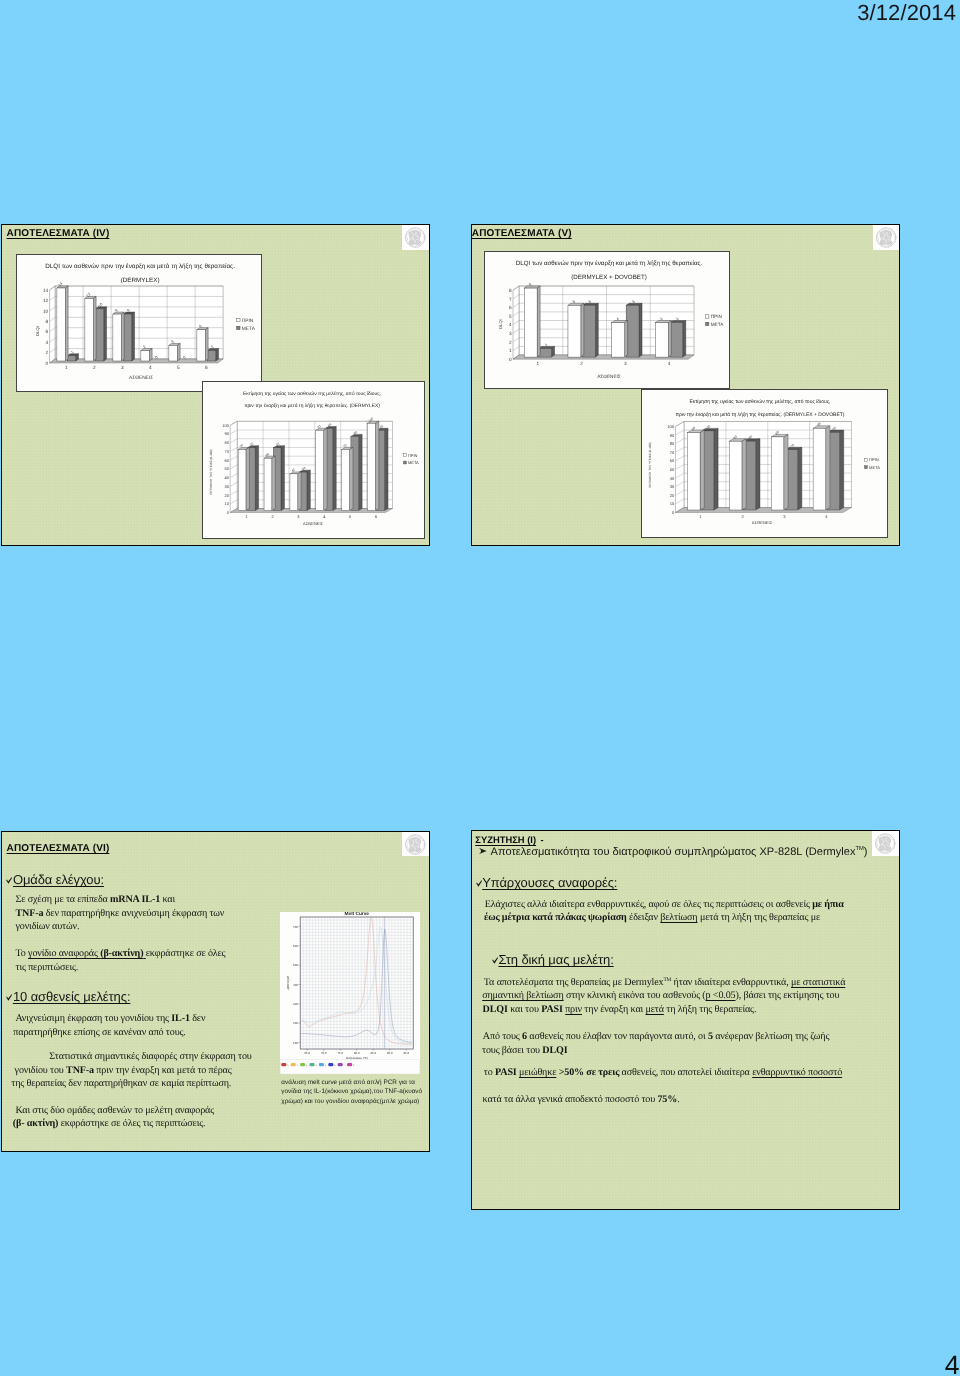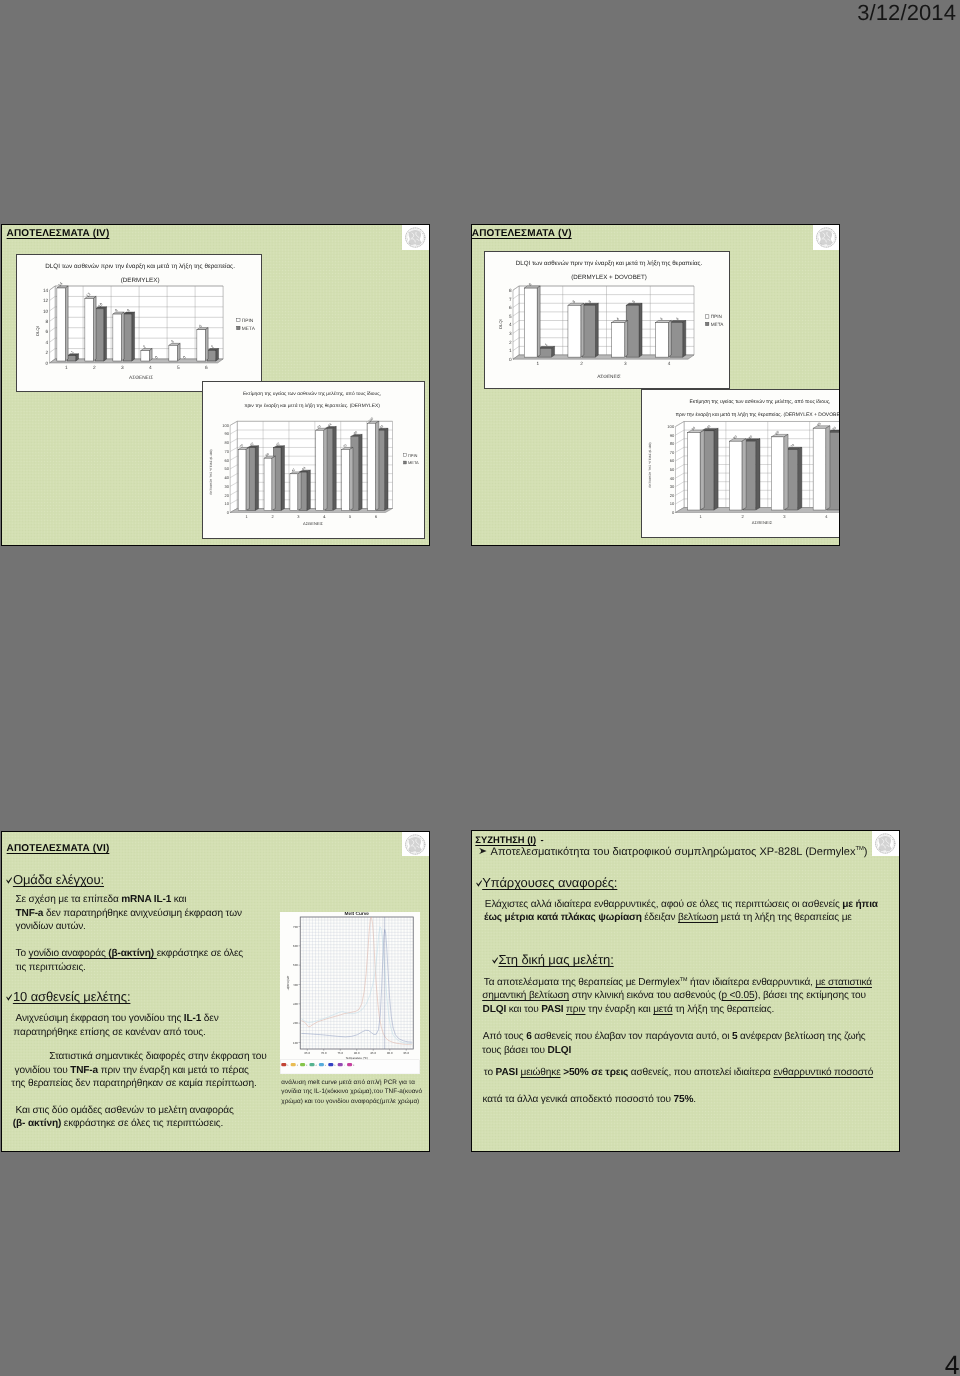--- a/index.html
+++ b/index.html
@@ -1,18 +1,18 @@
 <!DOCTYPE html>
 <html><head>
 <meta charset="utf-8">
 <style>
   html,body{margin:0;padding:0;}
   body{width:960px;height:1376px;background:#ffffff;font-family:"DejaVu Sans",sans-serif;overflow:hidden;
        -webkit-font-smoothing:antialiased;text-rendering:geometricPrecision;}
-  .page{position:relative;width:960px;height:1376px;background:#737373;}
+  .page{position:relative;width:960px;height:1376px;background:#7dd3fc;}
   .date{position:absolute;right:4px;top:0px;font-size:22px;color:#161616;font-family:"Liberation Sans",sans-serif;letter-spacing:.1px;}
   .pageno{position:absolute;right:0.5px;bottom:-5px;font-size:26.5px;color:#111;font-family:"Liberation Sans",sans-serif;}
   .slide{position:absolute;background:#d3dfb2;border:1.7px solid #060606;box-sizing:border-box;overflow:hidden;}
   .slide::after{content:"";position:absolute;inset:0;pointer-events:none;
     background-image:radial-gradient(rgba(255,255,255,.26) 0.5px, transparent 0.58px),
                      radial-gradient(rgba(120,140,80,.085) 0.45px, transparent 0.55px);
     background-size:2.95px 2.95px, 2.95px 2.95px;
     background-position:0 0, 1.48px 1.48px;opacity:.6;}
   .stitle{position:absolute;font-family:"Liberation Sans",sans-serif;font-weight:bold;color:#0a0a0a;
           text-decoration:underline;text-decoration-thickness:1px;text-underline-offset:2.2px;white-space:nowrap;z-index:4;}
@@ -22,21 +22,21 @@
   u{text-decoration:underline;text-underline-offset:1.6px;text-decoration-skip-ink:none;text-decoration-thickness:0.8px;}
   .seal svg{display:block;opacity:.62;}
   .fig-caption{color:#1a1a1a;}
   
   .body3,.body4{position:absolute;left:0;top:0;width:100%;height:100%;z-index:4;}
   .bl{position:absolute;font-family:"Liberation Sans",sans-serif;color:#141414;}
   .blh{font-size:13px;white-space:nowrap;letter-spacing:-0.1px;}
   .blh .mk{display:inline-block;width:6.4px;height:8px;vertical-align:-1px;position:relative;}
   .blh .mk svg{position:absolute;left:0;top:0.4px;}
   .blh u{text-decoration:underline;text-underline-offset:2.0px;text-decoration-skip-ink:none;text-decoration-thickness:0.9px;}
-  .para{font-size:10.1px;line-height:13.6px;letter-spacing:-0.15px;white-space:nowrap;}
+  .para{font-size:10.1px;line-height:13.6px;letter-spacing:-0.15px;white-space:nowrap;font-family:Liberation Serif, serif;}
   .para b{font-weight:bold;}
   .para sup{font-size:5.4px;vertical-align:super;line-height:0;}
   .lead4{font-size:11.05px;white-space:nowrap;letter-spacing:0.0px;}
   .lead4 .mk4{display:inline-block;width:9.5px;height:8px;position:relative;}
   .lead4 .mk4 svg{position:absolute;left:0;top:0.5px;}
   .lead4 sup{font-size:5.8px;vertical-align:super;line-height:0;}
 </style>
 </head>
 <body>
 
@@ -269,21 +269,21 @@
           <text x="9" y="90" font-size="3.1" text-anchor="middle" fill="#3a3a3a" font-family="Liberation Sans, sans-serif" transform="rotate(-90 9 90)">ΕΚΤΙΜΗΣΗ ΤΗΣ ΥΓΕΙΑΣ (0-100)</text>
           <text x="110" y="143" font-size="4" text-anchor="middle" fill="#3a3a3a" font-family="Liberation Sans, sans-serif">ΑΣΘΕΝΕΙΣ</text>
           <rect x="200.5" y="71.78" width="2.88" height="2.88" fill="#fff" stroke="#444" stroke-width="0.38"></rect>
           <text x="204.9" y="74.5" font-size="4" fill="#3a3a3a" font-family="Liberation Sans, sans-serif">ΠΡΙΝ</text>
           <rect x="200.5" y="79.08" width="2.88" height="2.88" fill="#7d7d7d" stroke="#444" stroke-width="0.38"></rect>
           <text x="204.9" y="81.8" font-size="4" fill="#3a3a3a" font-family="Liberation Sans, sans-serif">ΜΕΤΑ</text>
         </svg>
     </div>
   </div>
 
-  <div class="slide" id="s2" style="left:471px;top:224px;width:369px;height:322px">
+  <div class="slide" id="s2" style="left:471px;top:224px;width:429px;height:322px">
     <div class="stitle" style="left:-0.2px;top:3.0px;font-size:10.0px;letter-spacing:0.13px">ΑΠΟΤΕΛΕΣΜΑΤΑ (V)</div>
     <div class="seal" style="right:0px;top:0px;width:26.5px;height:24.5px">
         <svg viewBox="0 0 48 44" width="100%" height="100%">
  <rect x="0" y="0" width="48" height="44" fill="#ffffff"></rect>
  <g transform="translate(24,22.5)">
   <g fill="none" stroke="#5c5c5c" stroke-width="1.35" stroke-linecap="round">
    <circle cx="0" cy="0" r="17.4" stroke-dasharray="0.9 2.35"></circle>
   </g>
   <circle cx="0" cy="0" r="15.2" fill="none" stroke="#b9b9b9" stroke-width="0.7"></circle>
   <g fill="#b5b5b5" stroke="none" opacity="0.95">
@@ -663,21 +663,21 @@
           <text x="54" y="154" font-size="2.3" fill="#7a7a7a" font-family="Liberation Sans, sans-serif">6</text>
           <rect x="57.400000000000006" y="151" width="5.1" height="3.3" rx="1.3" fill="#8e3fae" opacity="0.95"></rect>
           <text x="63.400000000000006" y="154" font-size="2.3" fill="#7a7a7a" font-family="Liberation Sans, sans-serif">7</text>
           <rect x="66.8" y="151" width="5.1" height="3.3" rx="1.3" fill="#c2369a" opacity="0.95"></rect>
           <text x="72.8" y="154" font-size="2.3" fill="#7a7a7a" font-family="Liberation Sans, sans-serif">8</text>
         </svg>
     </div>
     <div class="ptxt fig-caption" style="left:279px;top:246px;width:144px;font-size:6.4px;line-height:9.8px">ανάλυση melt curve μετά από απλή PCR  για τα γονίδια  της IL-1(κόκκινο χρώμα),του TNF-a(κυανό χρώμα) και του γονιδίου αναφοράς(μπλε χρώμα)</div>
   </div>
 
-  <div class="slide" id="s4" style="left:471px;top:830px;width:428.6px;height:322px">
+  <div class="slide" id="s4" style="left:471px;top:830px;width:428.6px;height:380px">
     <div class="stitle" style="left:3.3px;top:2.8px;font-size:9.4px"><span>ΣΥΖΗΤΗΣΗ (Ι)</span></div>
     <span class="ptxt" style="left:68.5px;top:2.8px;font-size:9.4px;font-weight:bold;z-index:5">-</span>
     <div class="seal" style="right:0px;top:0px;width:26.5px;height:24.5px">
         <svg viewBox="0 0 48 44" width="100%" height="100%">
  <rect x="0" y="0" width="48" height="44" fill="#ffffff"></rect>
  <g transform="translate(24,22.5)">
   <g fill="none" stroke="#5c5c5c" stroke-width="1.35" stroke-linecap="round">
    <circle cx="0" cy="0" r="17.4" stroke-dasharray="0.9 2.35"></circle>
   </g>
   <circle cx="0" cy="0" r="15.2" fill="none" stroke="#b9b9b9" stroke-width="0.7"></circle>

